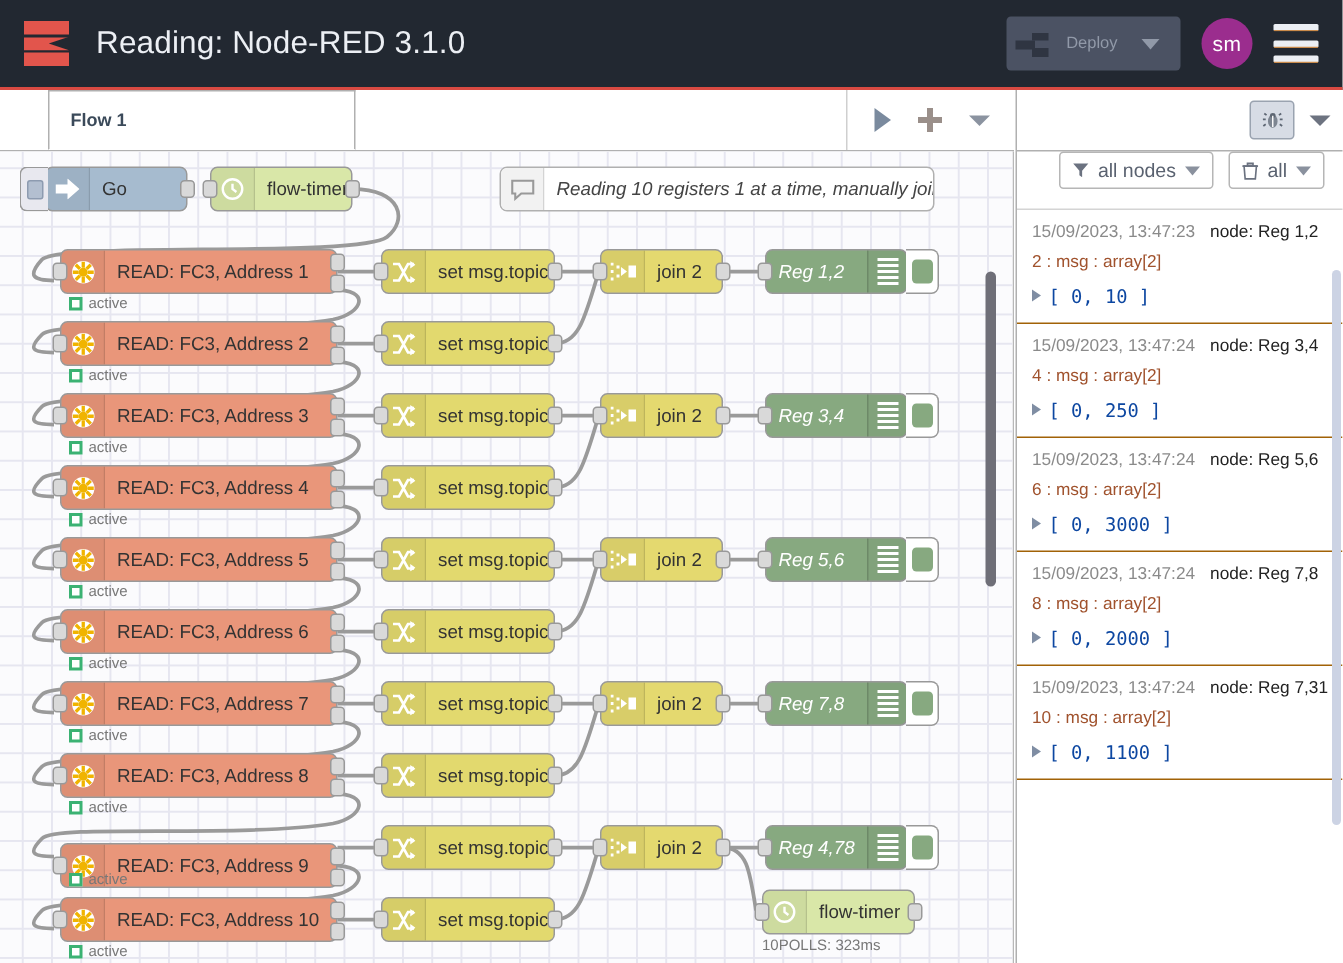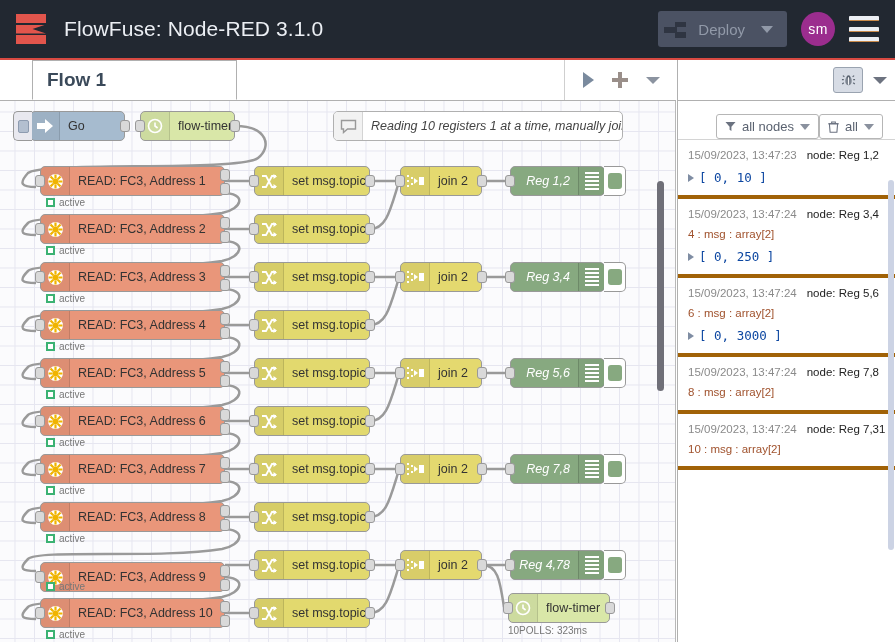--- a/index.html
+++ b/index.html
@@ -44,21 +44,21 @@
   #deploy-icon {
     width: 34px; height: 36px; position: relative; flex: 0 0 auto;
   }
   #deploy-icon i {
     position: absolute; background: #2f3542; display: block;
   }
   #deploy-icon .di1 { left: 6px;  top: 16px; width: 13px; height: 6px; }
   #deploy-icon .di2 { left: 17px; top: 11px; width: 11px; height: 5px; }
   #deploy-icon .di3 { left: 17px; top: 21px; width: 11px; height: 6px; }
   #deploy-label {
-    color: #9199a8; font-size: 15px; padding: 0 16px 0 6px;
+    color: #9199a8; font-size: 11px; padding: 0 16px 0 6px;
   }
   #deploy-caret {
     width: 0; height: 0; border-left: 6px solid transparent;
     border-right: 6px solid transparent; border-top: 7px solid #9199a8;
     margin-right: 12px;
   }
   #user-avatar {
     width: 34px; height: 34px; border-radius: 50%;
     background: #9b2d8e; color: #fff; font-size: 14px;
     display: flex; align-items: center; justify-content: center;
@@ -76,21 +76,21 @@
   
   #tabbar {
     position: absolute; left: 0; top: 60px; width: 676px; height: 41px;
     background: #ffffff; border-bottom: 1px solid #b0b0b0;
     display: flex; align-items: flex-end;
   }
   #tab-flow-1 {
     margin-left: 32px; width: 205px; height: 40px;
     border: 1px solid #b0b0b0; border-bottom: 1px solid #fff;
     background: #fff; display: flex; align-items: center;
-    font-size: 19px; color: #3b4a5a; font-weight: bold;
+    font-size: 12px; color: #3b4a5a; font-weight: bold;
     padding-left: 14px; cursor: pointer; position: relative; z-index: 2;
   }
   #tab-actions {
     margin-left: auto; display: flex; align-items: center;
     height: 40px; gap: 18px; padding-right: 16px;
     border-left: 1px solid #cfcfcf; padding-left: 18px;
   }
   .tab-icon { cursor: pointer; }
   #icon-play {
     width: 0; height: 0; border-top: 8px solid transparent;
@@ -168,21 +168,21 @@
   .n-inject { background: #a6bbcf; }
   .n-timer  { background: #d9e7a8; }
   .n-modbus { background: #e9967a; }
   .n-change { background: #e2d96e; }
   .n-join   { background: #e4d96f; }
   .n-debug  { background: #87a980; color: #fff; font-style: italic;
               justify-content: flex-end; }
   .n-comment{ background: #ffffff; border: 1px solid #b0b0b0;
               font-style: italic; color: #444; }
 
-  .n-debug .nlabel { text-align: right; padding-right: 8px; }
+  .n-debug .nlabel { text-align: left; padding-right: 8px; }
   .n-debug .dbg-bars {
     width: 26px; height: 100%; flex: 0 0 auto;
     border-left: 1px solid rgba(0,0,0,.15);
     display: flex; flex-direction: column; justify-content: center;
     align-items: center; gap: 2px; background: rgba(0,0,0,.04);
   }
   .n-debug .dbg-bars i {
     display: block; width: 14px; height: 2px; background: #fff;
   }
   .dbg-toggle {
@@ -231,37 +231,37 @@
     justify-content: center; cursor: pointer;
   }
   #sb-caret {
     width: 0; height: 0; border-left: 7px solid transparent;
     border-right: 7px solid transparent; border-top: 7px solid #6d7380;
     cursor: pointer;
   }
   .bug-icon { display: inline-block; width: 15px; height: 15px; position: relative; }
 
   #sb-filters {
-    height: 39px; display: flex; align-items: flex-end; justify-content: flex-end;
-    padding-right: 12px; border-bottom: 1px solid #d4d4d4;
+    height: 39px; display: flex; align-items: flex-start; justify-content: flex-end;
+    gap: 10px; padding-right: 12px; border-bottom: 1px solid #d4d4d4;
     background: #fff;
   }
   .filter-btn {
     display: flex; align-items: center; gap: 6px; height: 25px;
     border: 1px solid #b6b6b6; border-radius: 3px; background: #fff;
     padding: 0 8px; font-size: 13px; color: #5a6270; cursor: pointer;
   }
   .filter-btn .fcaret {
     width: 0; height: 0; border-left: 5px solid transparent;
     border-right: 5px solid transparent; border-top: 6px solid #8a919e;
   }
 
   #debug-list { height: 502px; overflow: hidden; background: #fff; }
   .debug-msg {
-    border-bottom: 4px solid #a16207; padding: 7px 8px 8px 10px;
+    border-bottom: 1px solid #a16207; padding: 7px 8px 8px 10px;
     font-size: 11.5px; line-height: 1.55;
   }
   .dm-head { display: flex; gap: 10px; white-space: nowrap; }
   .dm-time { color: #8a8a8a; }
   .dm-node { color: #222; }
   .dm-meta { color: #a0522d; margin-top: 2px; }
   .dm-value {
     margin-top: 3px; font-family: "DejaVu Sans Mono", monospace;
     font-size: 12.5px; color: #0d47a1; display: flex; align-items: center; gap: 5px;
   }
@@ -277,21 +277,21 @@
 </style>
 </head>
 <body>
 
 <div id="header">
   <div id="logo-mark">
     <span class="bar b1"></span>
       <span class="bar b2"></span>
       <span class="bar b3"></span>
   </div>
-  <div id="app-title">FlowFuse: Node-RED 3.1.0</div>
+  <div id="app-title">Reading: Node-RED 3.1.0</div>
   <div id="header-right">
     <div id="deploy-button">
       <div id="deploy-icon">
         <i class="di1"></i>
           <i class="di2"></i>
           <i class="di3"></i>
       </div>
       <span id="deploy-label">Deploy</span>
       <span id="deploy-caret"></span>
     </div>
@@ -975,20 +975,21 @@
       <span class="fcaret"></span>
     </div>
   </div>
 
   <div id="debug-list">
     <div class="debug-msg">
       <div class="dm-head">
         <span class="dm-time">15/09/2023, 13:47:23</span>
         <span class="dm-node">node: Reg 1,2</span>
       </div>
+      <div class="dm-meta">2 : msg : array[2]</div>
       <div class="dm-value">
         <span class="dm-arrow"></span>
         <span>[ 0, 10 ]</span>
       </div>
     </div>
     <div class="debug-msg">
       <div class="dm-head">
         <span class="dm-time">15/09/2023, 13:47:24</span>
         <span class="dm-node">node: Reg 3,4</span>
       </div>
@@ -1008,23 +1009,31 @@
         <span class="dm-arrow"></span>
         <span>[ 0, 3000 ]</span>
       </div>
     </div>
     <div class="debug-msg">
       <div class="dm-head">
         <span class="dm-time">15/09/2023, 13:47:24</span>
         <span class="dm-node">node: Reg 7,8</span>
       </div>
       <div class="dm-meta">8 : msg : array[2]</div>
+      <div class="dm-value">
+        <span class="dm-arrow"></span>
+        <span>[ 0, 2000 ]</span>
+      </div>
     </div>
     <div class="debug-msg">
       <div class="dm-head">
         <span class="dm-time">15/09/2023, 13:47:24</span>
         <span class="dm-node">node: Reg 7,31</span>
       </div>
       <div class="dm-meta">10 : msg : array[2]</div>
+      <div class="dm-value">
+        <span class="dm-arrow"></span>
+        <span>[ 0, 1100 ]</span>
+      </div>
     </div>
   </div>
   <div id="sb-scroll-hint"></div>
 </div>
 
 </body></html>

